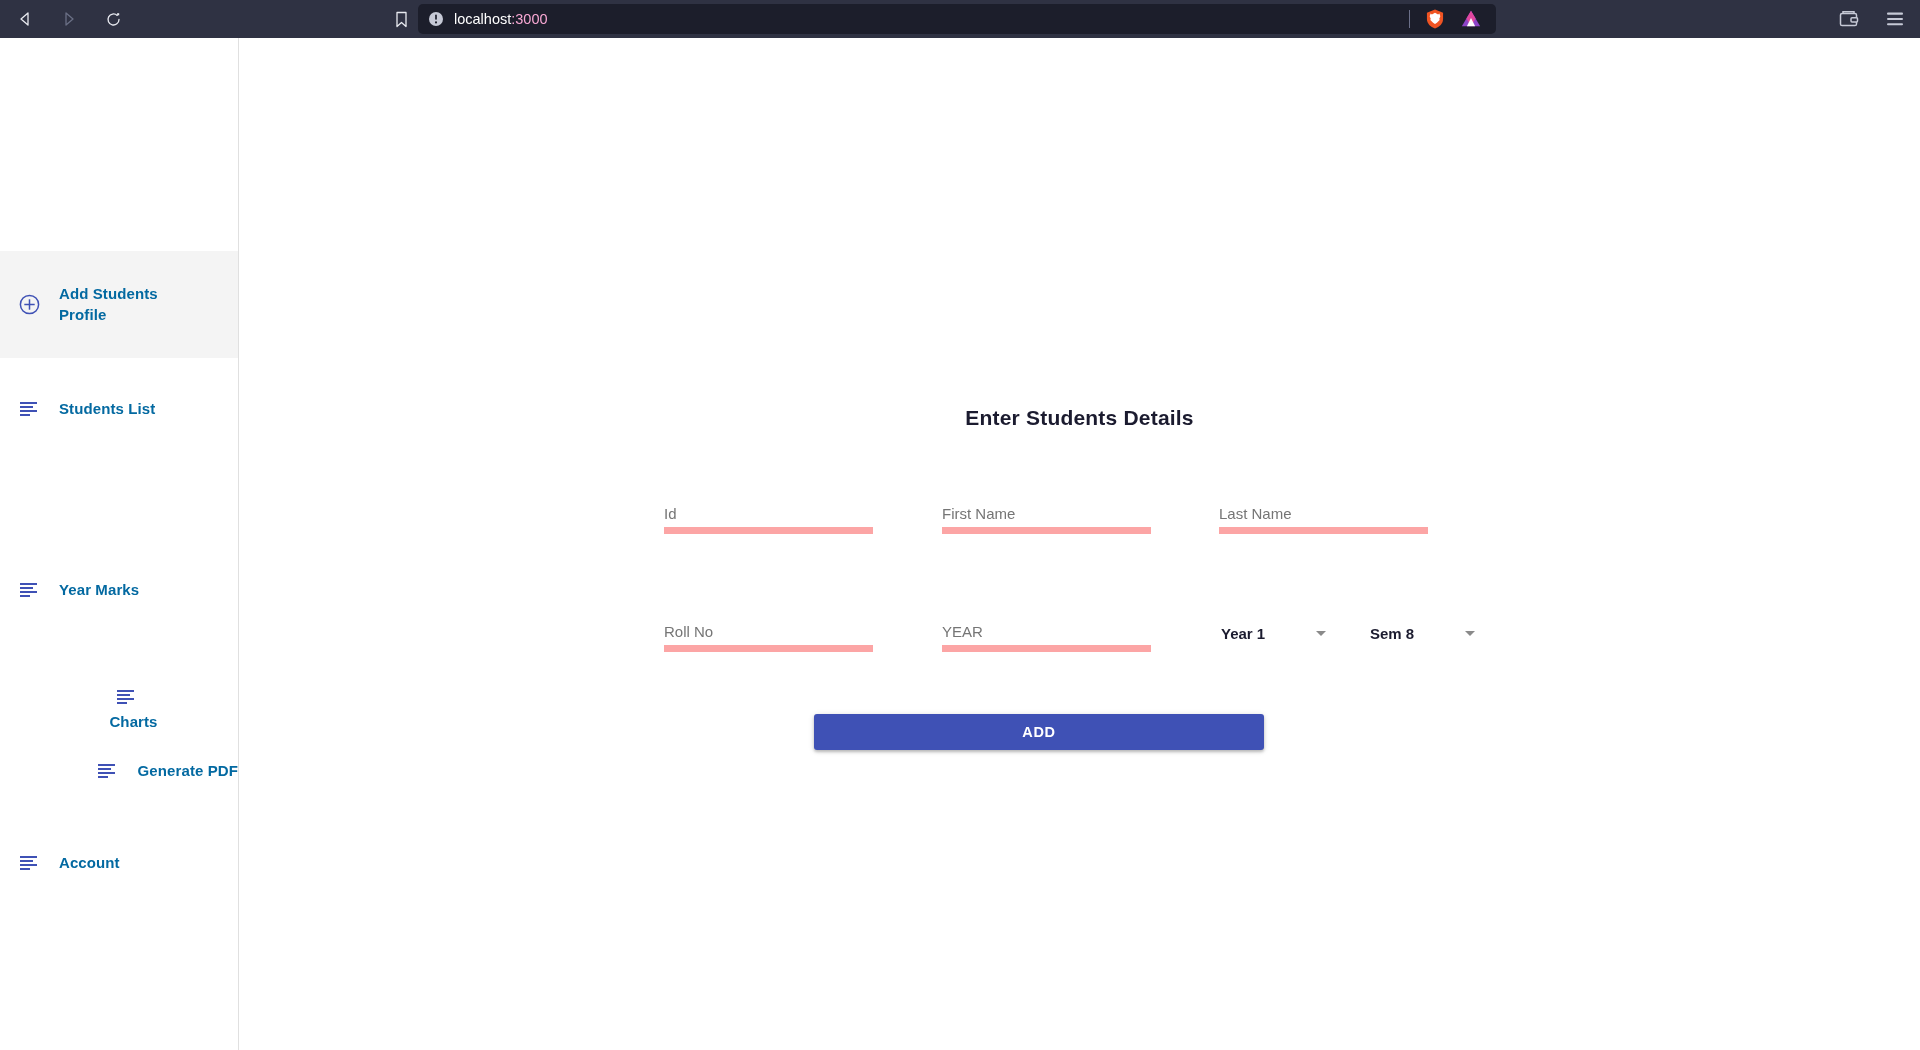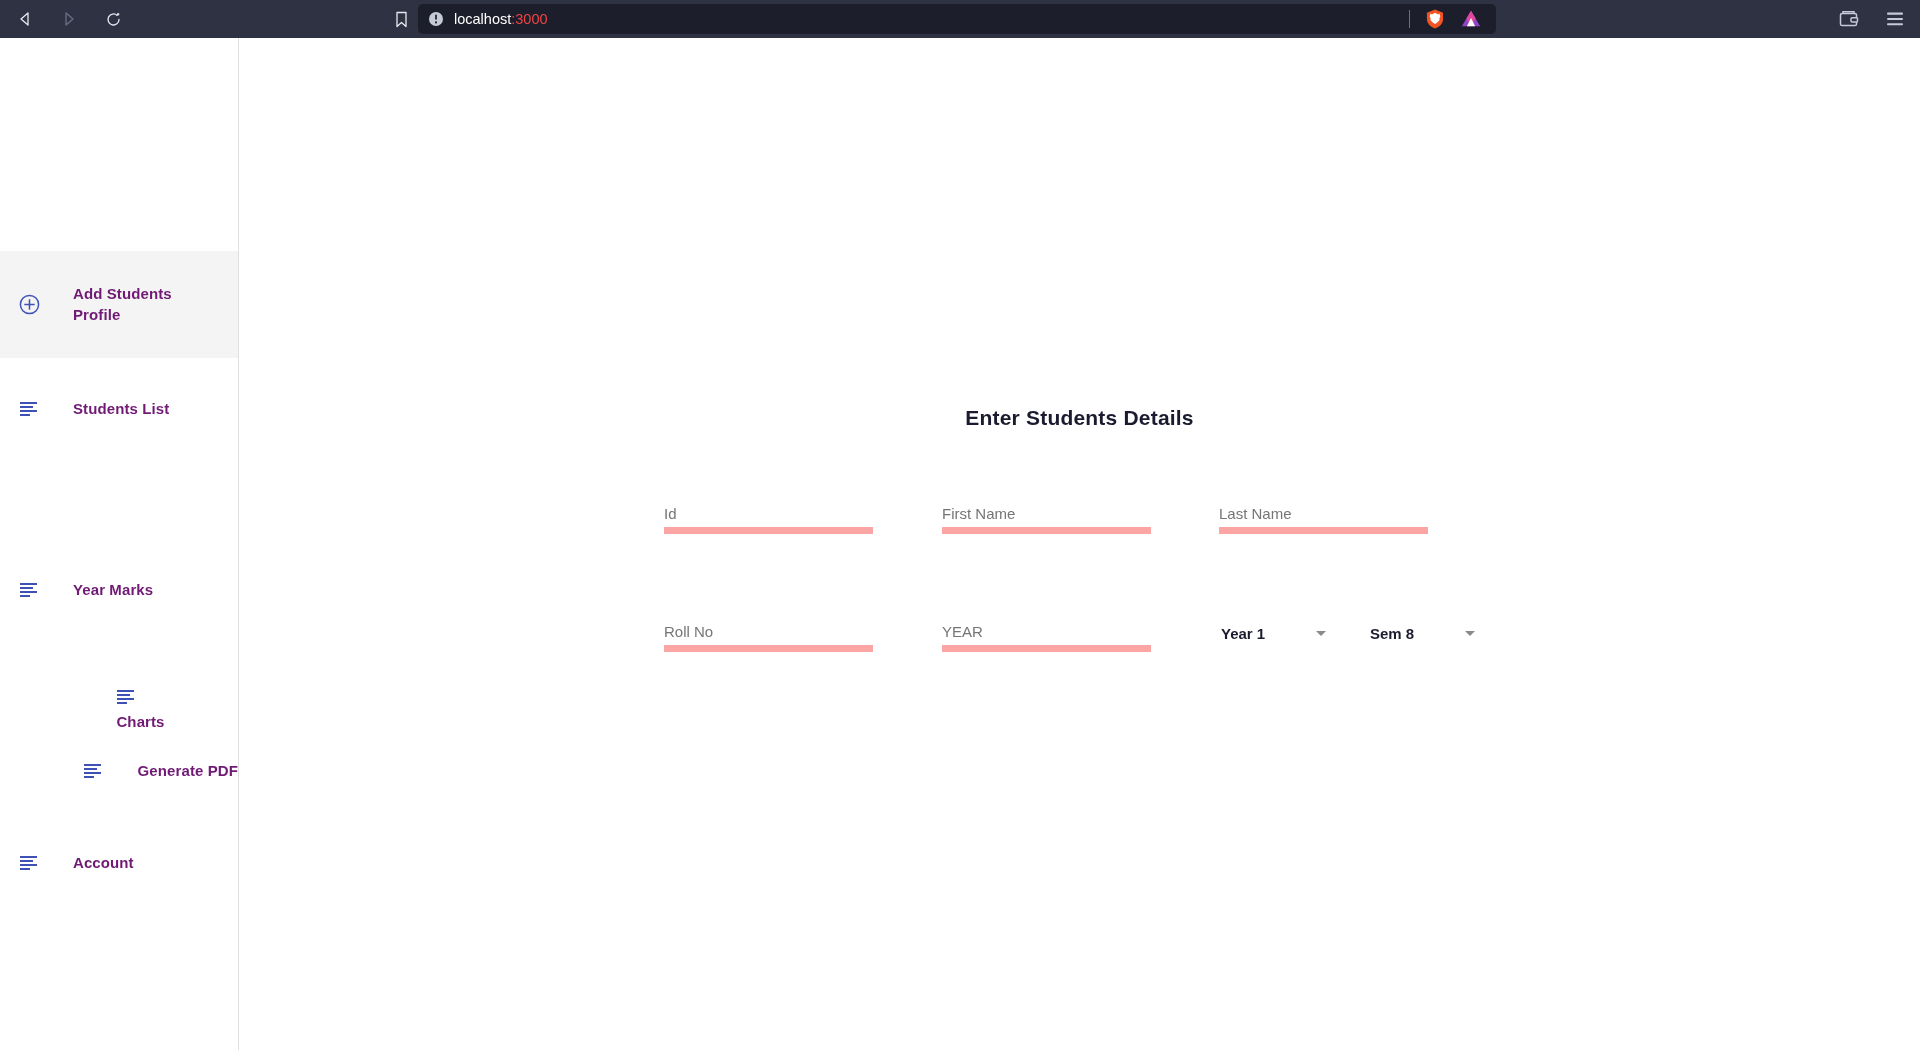--- a/index.html
+++ b/index.html
@@ -42,21 +42,21 @@
     display:flex; align-items:center;
     padding:0 10px;
     cursor:text;
   }
   .url-info-icon { width:16px; height:16px; flex:0 0 16px; margin-right:10px; }
   .url-text {
     font-size:14.5px; color:#ffffff;
     font-family:"Liberation Sans", sans-serif;
     white-space:nowrap;
   }
-  .url-text .port { color:#ef4444; }
+  .url-text .port { color:#f9a8d4; }
   .url-right { margin-left:auto; display:flex; align-items:center; gap:14px; padding-right:4px; }
   .url-divider { width:1px; height:18px; background:#6b7089; }
   .brave-shield { width:22px; height:22px; cursor:pointer; }
   .prism-icon { width:22px; height:22px; cursor:pointer; }
 
   .chrome-right {
     position:absolute; right:14px; top:50%; transform:translateY(-50%);
     display:flex; align-items:center; gap:24px;
   }
   .chrome-icon { width:22px; height:22px; cursor:pointer; display:flex; align-items:center; justify-content:center; }
@@ -77,22 +77,22 @@
     padding-left:14px;
     cursor:pointer;
   }
   .sidebar-item.active { background:#f4f4f4; }
   .sidebar-icon {
     width:30px; flex:0 0 30px;
     display:flex; align-items:center; justify-content:center;
     color:#3f51b5;
   }
   .sidebar-label {
-    margin-left:29px;
-    font-size:15px; font-weight:bold; color:#701a75;
+    margin-left:15px;
+    font-size:15px; font-weight:bold; color:#0369a1;
     line-height:1.35;
     letter-spacing:0.1px;
     max-width:130px;
   }
 
   
   .main { flex:1; position:relative; background:#ffffff; height:100%; }
 
   .form-title {
     position:absolute; left:0; right:0; top:368px;
@@ -297,14 +297,15 @@
     <div id="selects-host">
         <div class="select-box" style="left: 982px; top: 582px; width: 105px;">
           <span class="select-value">Year 1</span>
           <span class="select-arrow"></span>
         </div>
         <div class="select-box" style="left: 1131px; top: 582px; width: 105px;">
           <span class="select-value">Sem 8</span>
           <span class="select-arrow"></span>
         </div>
       </div>
+    <button class="add-button">ADD</button>
   </main>
 </div>
 
 </body></html>

